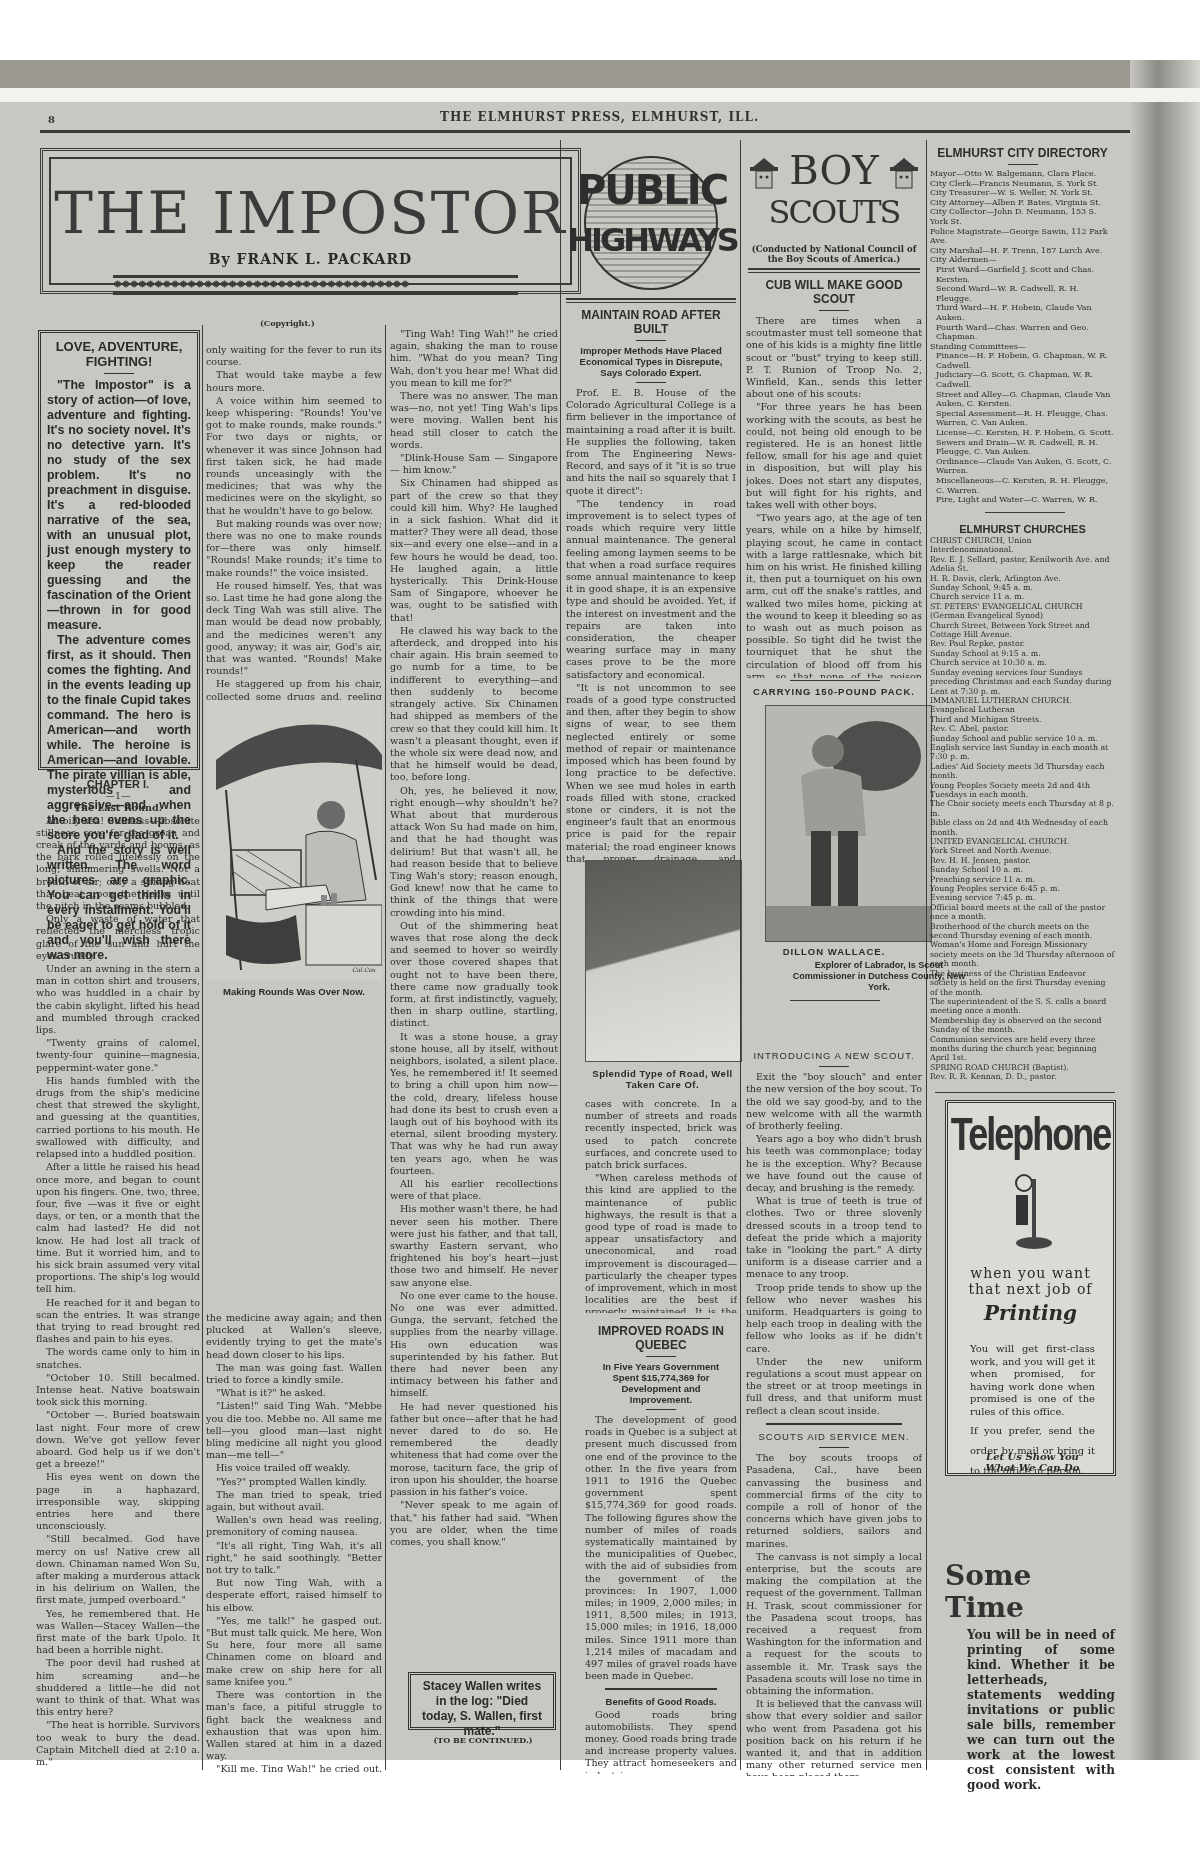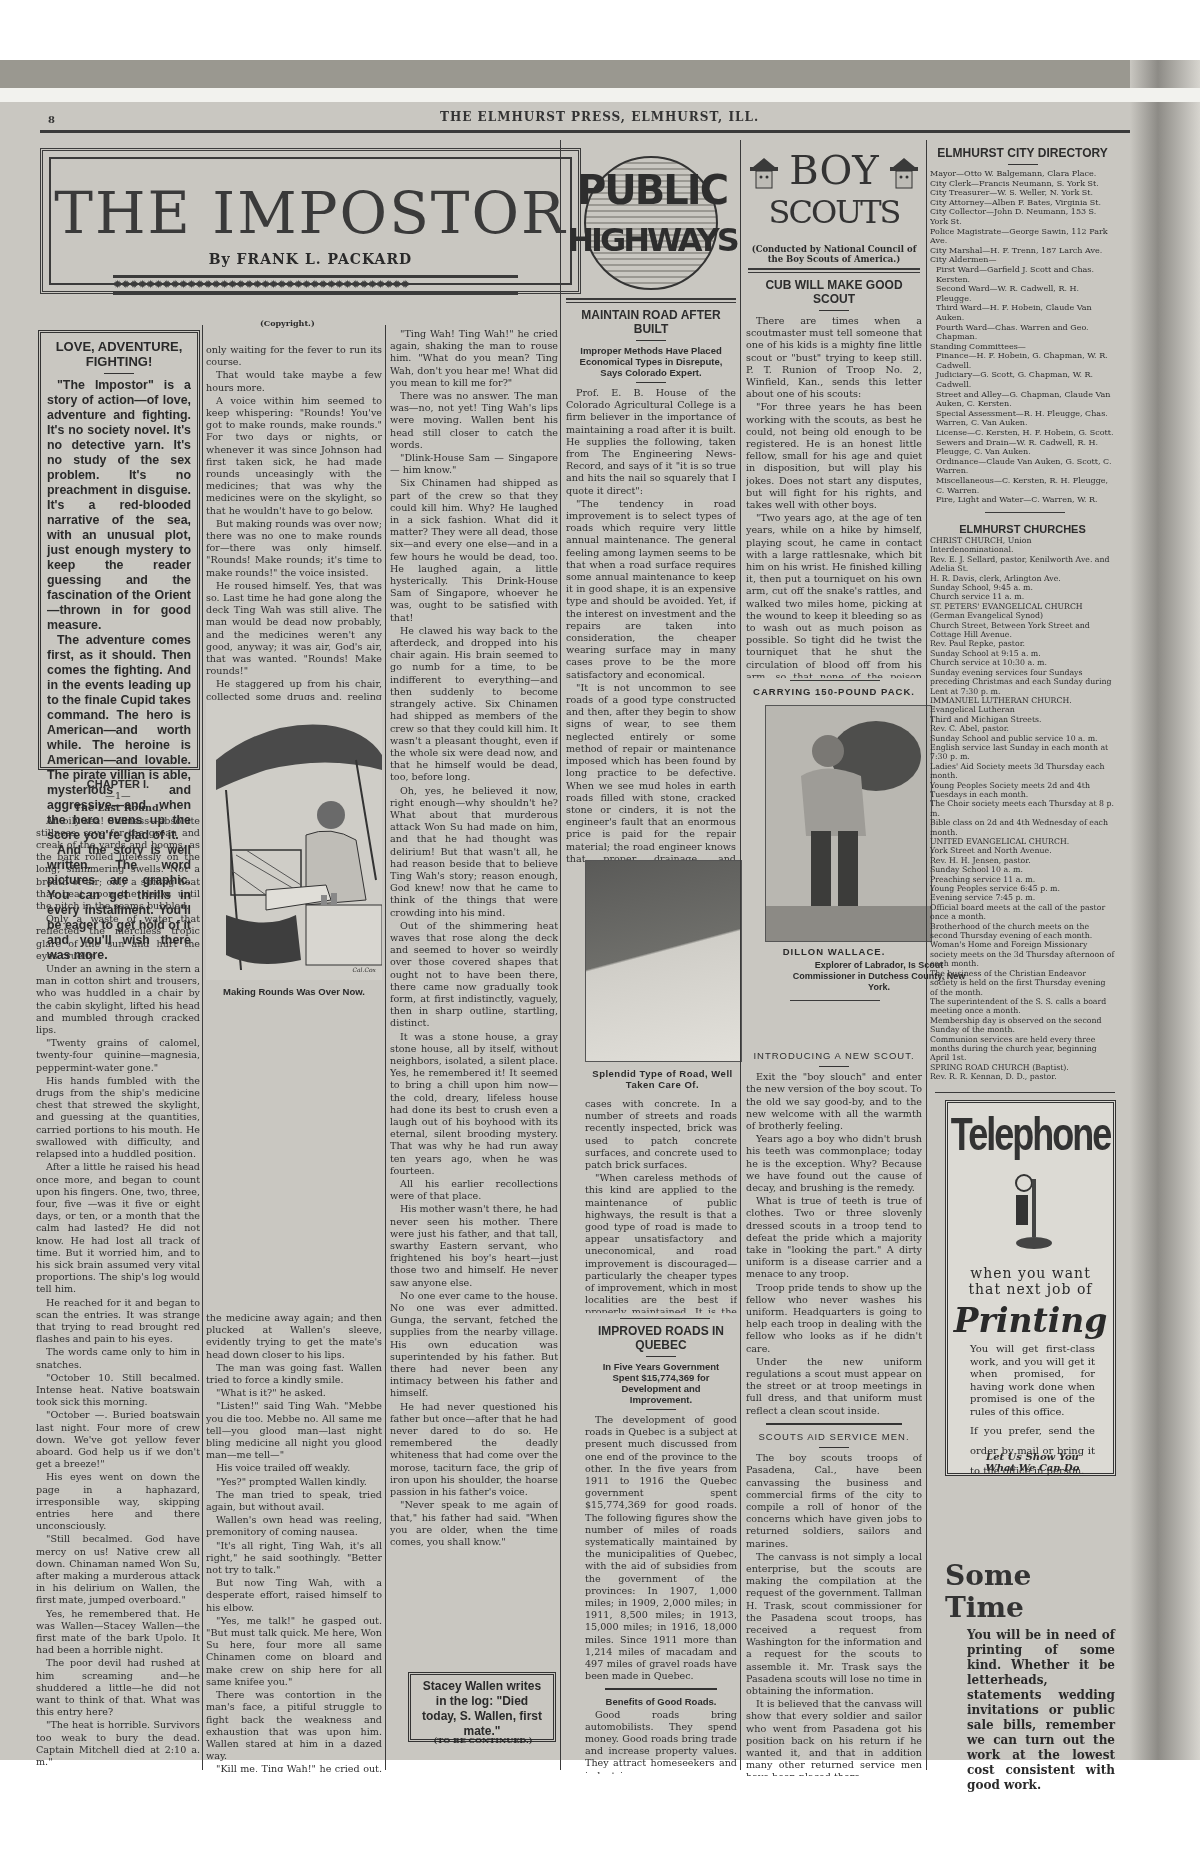--- a/index.html
+++ b/index.html
@@ -138,21 +138,21 @@
   <p>Out of the shimmering heat waves that rose along the deck and seemed to hover so weirdly over those covered shapes that ought not to have been there, there came now gradually took form, at first indistinctly, vaguely, then in sharp outline, startling, distinct.</p>
   <p>It was a stone house, a gray stone house, all by itself, without neighbors, isolated, a silent place. Yes, he remembered it! It seemed to bring a chill upon him now—the cold, dreary, lifeless house had done its best to crush even a laugh out of his boyhood with its eternal, silent brooding mystery. That was why he had run away ten years ago, when he was fourteen.</p>
   <p>All his earlier recollections were of that place.</p>
   <p>His mother wasn't there, he had never seen his mother. There were just his father, and that tall, swarthy Eastern servant, who frightened his boy's heart—just those two and himself. He never saw anyone else.</p>
   <p>No one ever came to the house. No one was ever admitted. Gunga, the servant, fetched the supplies from the nearby village. His own education was superintended by his father. But there had never been any intimacy between his father and himself.</p>
   <p>He had never questioned his father but once—after that he had never dared to do so. He remembered the deadly whiteness that had come over the morose, taciturn face, the grip of iron upon his shoulder, the hoarse passion in his father's voice.</p>
   <p>"Never speak to me again of that," his father had said. "When you are older, when the time comes, you shall know."</p>
 
 </div>
 
-<div style="position:absolute;left:408px;top:1672px;width:148px;height:70px;border:3px double #333;padding:4px 6px;box-sizing:border-box;font-family:'Liberation Sans',sans-serif;font-weight:bold;font-size:12px;line-height:15px;text-align:center;">Stacey Wallen writes in the log: "Died today, S. Wallen, first mate."</div>
+<div style="position:absolute;left:408px;top:1672px;width:148px;height:58px;border:3px double #333;padding:4px 6px;box-sizing:border-box;font-family:'Liberation Sans',sans-serif;font-weight:bold;font-size:12px;line-height:15px;text-align:center;">Stacey Wallen writes in the log: "Died today, S. Wallen, first mate."</div>
 <div style="position:absolute;left:410px;top:1735px;width:146px;text-align:center;font-size:8px;font-weight:bold;">(TO BE CONTINUED.)</div>
 
 <div class="rule" style="left:560px;top:140px;width:1px;height:1630px;"></div>
 
 <div style="position:absolute;left:566px;top:150px;width:172px;height:140px;">
   <div style="position:absolute;left:18px;top:6px;width:130px;height:130px;border-radius:50%;border:2px solid #333;background:repeating-linear-gradient(0deg,#c9c7c1 0 4px,#9a9892 4px 6px);"></div>
   <div style="position:absolute;left:0;top:18px;width:172px;text-align:center;font-family:'DejaVu Sans',sans-serif;font-weight:bold;font-size:40px;line-height:44px;color:#2e2e2e;letter-spacing:-2px;">PUBLIC</div>
   <div style="position:absolute;left:0;top:68px;width:172px;text-align:center;font-family:'DejaVu Sans',sans-serif;font-weight:bold;font-size:32px;line-height:44px;color:#2e2e2e;letter-spacing:-3px;">HIGHWAYS</div>
 </div>
 <div class="rule" style="left:566px;top:298px;width:170px;height:2px;"></div>
@@ -340,21 +340,21 @@
 <div class="ad" style="left:945px;top:1100px;width:165px;height:370px;">
   <div style="position:absolute;left:0;top:10px;width:165px;text-align:center;font-family:'Liberation Sans',sans-serif;font-weight:bold;font-size:36px;letter-spacing:-2px;transform:scaleY(1.3);color:#333;">Telephone</div>
   <svg style="position:absolute;left:58px;top:70px;" width="50" height="80" viewBox="0 0 50 80">
     <circle cx="18" cy="10" r="8" fill="none" stroke="#333" stroke-width="2"></circle>
     <rect x="26" y="6" width="4" height="58" fill="#444"></rect>
     <rect x="10" y="22" width="12" height="30" fill="#333"></rect>
     <ellipse cx="28" cy="70" rx="18" ry="6" fill="#444"></ellipse>
   </svg>
   <div style="position:absolute;left:0;top:162px;width:165px;text-align:center;font-size:14px;line-height:16px;letter-spacing:1px;">when you want</div>
   <div style="position:absolute;left:0;top:178px;width:165px;text-align:center;font-size:14px;line-height:16px;letter-spacing:1px;">that next job of</div>
-  <div style="position:absolute;left:0;top:198px;width:165px;text-align:center;font-size:33px;font-style:italic;font-weight:bold;">Printing</div>
+  <div style="position:absolute;left:0;top:198px;width:165px;text-align:center;font-size:20px;font-style:italic;font-weight:bold;">Printing</div>
   <div style="position:absolute;left:22px;top:240px;width:125px;font-size:10px;line-height:12.5px;text-align:justify;">You will get first-class work, and you will get it when promised, for having work done when promised is one of the rules of this office.</div>
   <div style="position:absolute;left:22px;top:318px;width:125px;font-size:10px;line-height:20px;text-align:justify;">If you prefer, send the order by mail or bring it to the office in person.</div>
   <div style="position:absolute;left:22px;top:348px;width:125px;font-size:10px;line-height:11px;font-style:italic;font-weight:bold;text-align:center;">Let Us Show You What We Can Do</div>
 </div>
 
 <div style="position:absolute;left:945px;top:1560px;width:170px;height:190px;">
   <div style="font-family:'DejaVu Serif',serif;font-weight:bold;font-size:28px;line-height:32px;color:#333;">Some Time</div>
   <div style="margin:4px 0 0 22px;width:148px;font-size:12px;line-height:15px;text-align:justify;font-weight:bold;">You will be in need of printing of some kind. Whether it be letterheads, statements wedding invitations or public sale bills, remember we can turn out the work at the lowest cost consistent with good work.</div>
 </div>
 

